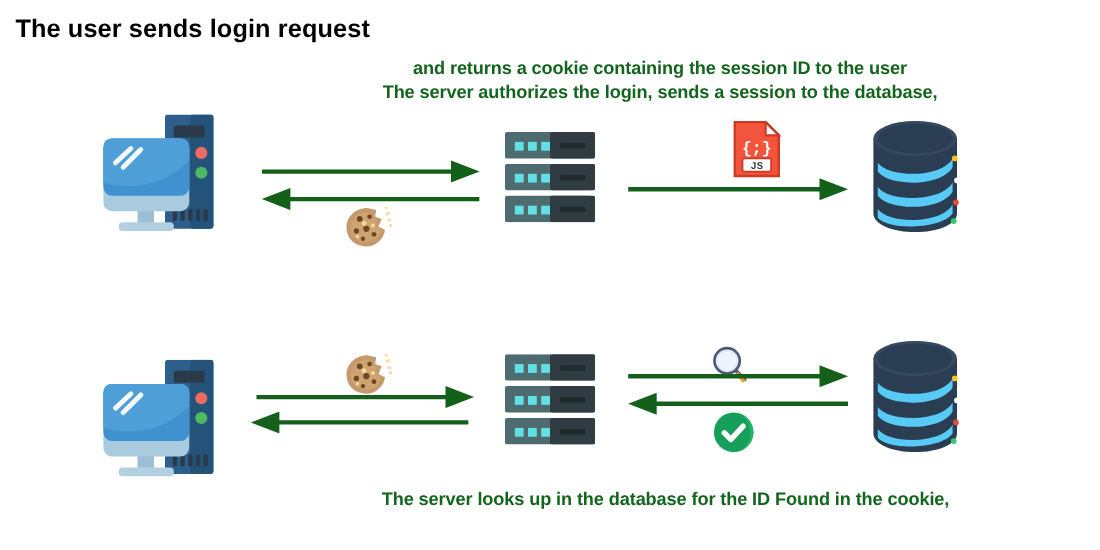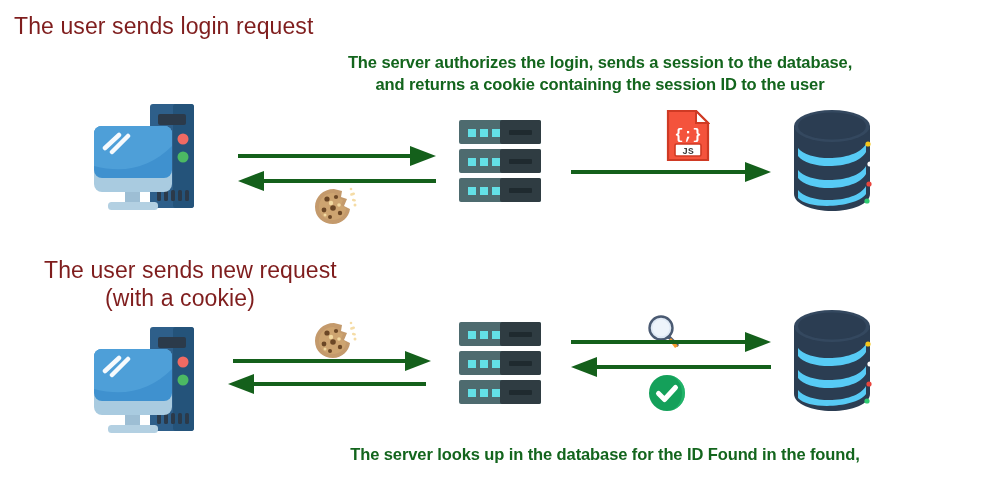--- a/index.html
+++ b/index.html
@@ -20,22 +20,22 @@
     left: 0; top: 0;
     width: 1000px;
     height: 500px;
   }
   .abs { position: absolute; }
 
   
   .title-plain {
     font-family: "Liberation Sans", sans-serif;
     font-size: 23px;
-    font-weight: 400;
-    color: #7f1d1d;
+    font-weight: 700;
+    color: #000000;
     line-height: 1.22;
     white-space: pre;
     letter-spacing: 0.1px;
   }
   .title-plain.centered { text-align: center; }
 
   .caption-green {
     font-family: "Liberation Sans", sans-serif;
     font-size: 16.5px;
     font-weight: bold;
@@ -53,22 +53,22 @@
   .icon svg { display: block; }
 </style>
 </head>
 <body>
 
 <div class="stage">
 
   <div class="abs title-plain" style="left:14px; top:12px;">The user sends login request</div>
 
   <div class="abs" style="left:300px; top:52px; width:600px;">
+    <div class="caption-green">and returns a cookie containing the session ID to the user</div>
     <div class="caption-green">The server authorizes the login, sends a session to the database,</div>
-    <div class="caption-green">and returns a cookie containing the session ID to the user</div>
   </div>
 
   <div class="abs icon" style="left:88px; top:104px;">
     <svg width="124" height="112" viewBox="0 0 124 112">
 
       <rect x="62" y="0" width="44" height="104" rx="3" fill="#2e5f8a"></rect>
       <rect x="85" y="0" width="21" height="104" rx="3" fill="#24537a"></rect>
       <rect x="70" y="10" width="28" height="11" rx="2" fill="#2b3a4a"></rect>
       <circle cx="95" cy="35" r="5.5" fill="#ef6a63"></circle>
       <circle cx="95" cy="53" r="5.5" fill="#4cb963"></circle>
@@ -193,24 +193,20 @@
       <path d="M6 40 C16 54 64 54 74 36 L74 44 C64 62 16 62 6 48 Z" fill="#57cbf5"></path>
       <path d="M6 62 C16 76 64 76 74 58 L74 66 C64 84 16 84 6 70 Z" fill="#57cbf5"></path>
       <path d="M6 82 C16 96 64 96 74 78 L74 86 C64 100 16 102 6 90 Z" fill="#57cbf5"></path>
       <circle cx="76" cy="36" r="2.6" fill="#f5c518"></circle>
       <circle cx="78" cy="56" r="2.6" fill="#ffffff"></circle>
       <circle cx="77" cy="76" r="2.6" fill="#e8453c"></circle>
       <circle cx="75" cy="93" r="2.6" fill="#2ecc71"></circle>
     </svg>
   </div>
 
-  <div class="abs" style="left:44px; top:256px; width:272px;">
-    <div class="title-plain centered">The user sends new request</div>
-    <div class="title-plain centered">(with a cookie)</div>
-  </div>
 
   <div class="abs icon" style="left:88px; top:327px;">
     <svg width="124" height="112" viewBox="0 0 124 112">
       <rect x="62" y="0" width="44" height="104" rx="3" fill="#2e5f8a"></rect>
       <rect x="85" y="0" width="21" height="104" rx="3" fill="#24537a"></rect>
       <rect x="70" y="10" width="28" height="11" rx="2" fill="#2b3a4a"></rect>
       <circle cx="95" cy="35" r="5.5" fill="#ef6a63"></circle>
       <circle cx="95" cy="53" r="5.5" fill="#4cb963"></circle>
       <g fill="#2b3a4a">
         <rect x="69" y="86" width="4" height="11" rx="1.6"></rect>
@@ -347,16 +343,16 @@
       <path d="M6 62 C16 76 64 76 74 58 L74 66 C64 84 16 84 6 70 Z" fill="#57cbf5"></path>
       <path d="M6 82 C16 96 64 96 74 78 L74 86 C64 100 16 102 6 90 Z" fill="#57cbf5"></path>
       <circle cx="76" cy="36" r="2.6" fill="#f5c518"></circle>
       <circle cx="78" cy="56" r="2.6" fill="#ffffff"></circle>
       <circle cx="77" cy="76" r="2.6" fill="#e8453c"></circle>
       <circle cx="75" cy="93" r="2.6" fill="#2ecc71"></circle>
     </svg>
   </div>
 
   <div class="abs" style="left:280px; top:444px; width:650px;">
-    <div class="caption-green">The server looks up in the database for the ID Found in the found,</div>
+    <div class="caption-green">The server looks up in the database for the ID Found in the cookie,</div>
   </div>
 
 </div>
 
 </body></html>

